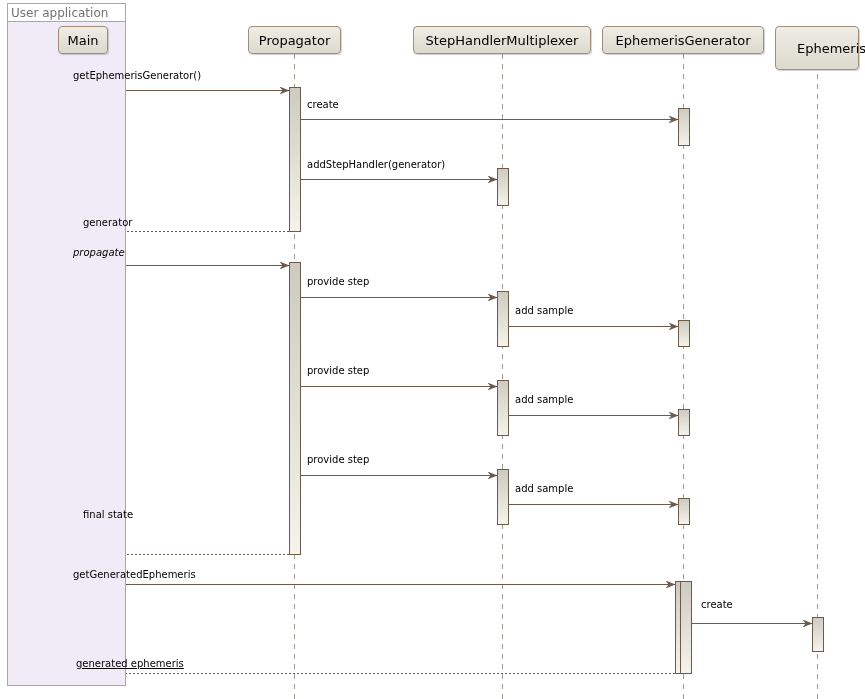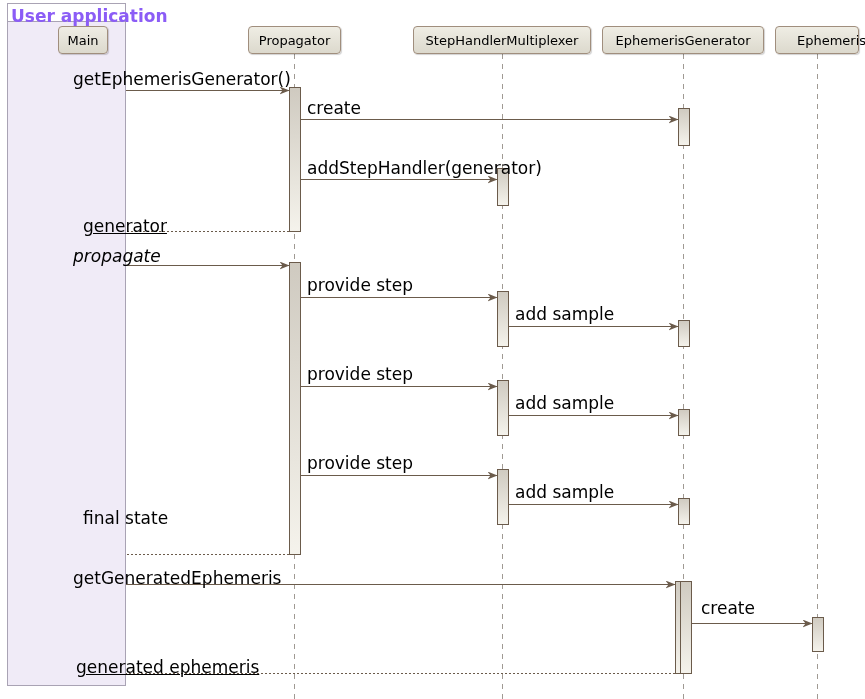--- a/index.html
+++ b/index.html
@@ -17,21 +17,21 @@
   }
   #diagram {
     position: absolute;
     left: 0; top: 0;
     width: 865px;
     height: 699px;
   }
   .msg-label {
     position: absolute;
     font-family: "DejaVu Sans", sans-serif;
-    font-size: 17px;
+    font-size: 10px;
     color: #000000;
     white-space: nowrap;
     line-height: 1;
   }
   .participant-box {
     position: absolute;
     box-sizing: border-box;
     border: 1px solid #A08E7D;
     border-radius: 4px;
     background: linear-gradient(to bottom, #EFEDE4 0%, #DCD9CD 100%);
@@ -40,23 +40,23 @@
     color: #000000;
     display: flex;
     align-items: center;
     justify-content: center;
     box-shadow: 1px 1px 1px rgba(0,0,0,0.18);
     white-space: nowrap;
   }
   .group-title {
     position: absolute;
     font-family: "DejaVu Sans", sans-serif;
-    font-size: 17px;
-    font-weight: bold;
-    color: #8b5cf6;
+    font-size: 12px;
+    font-weight: normal;
+    color: #737373;
     white-space: nowrap;
   }
   .group-box {
     position: absolute;
     box-sizing: border-box;
     border: 1px solid #A9A3B4;
     background: #F0EBF7;
   }
   .group-title-tab {
     position: absolute;
@@ -135,30 +135,30 @@
       </div>
       <div class="participant-box" style="left: 248px; top: 26px; width: 93px; height: 28px;">
         <span>Propagator</span>
       </div>
       <div class="participant-box" style="left: 413px; top: 26px; width: 178px; height: 28px;">
         <span>StepHandlerMultiplexer</span>
       </div>
       <div class="participant-box" style="left: 602px; top: 26px; width: 162px; height: 28px;">
         <span>EphemerisGenerator</span>
       </div>
-      <div class="participant-box" style="left: 775px; top: 26px; width: 84px; height: 28px; padding-left: 29px;">
+      <div class="participant-box" style="left: 775px; top: 26px; width: 84px; height: 44px; padding-left: 29px;">
         <span>Ephemeris</span>
       </div>
     </div>
 
   <div id="labels-layer">
       <div class="msg-label" style="left: 73px; top: 71px;">getEphemerisGenerator()</div>
       <div class="msg-label" style="left: 307px; top: 100px;">create</div>
       <div class="msg-label" style="left: 307px; top: 160px;">addStepHandler(generator)</div>
-      <div class="msg-label" style="left: 83px; top: 218px; text-decoration: underline;">generator</div>
+      <div class="msg-label" style="left: 83px; top: 218px;">generator</div>
       <div class="msg-label" style="left: 73px; top: 248px; font-style: italic;">propagate</div>
       <div class="msg-label" style="left: 307px; top: 277px;">provide step</div>
       <div class="msg-label" style="left: 515px; top: 306px;">add sample</div>
       <div class="msg-label" style="left: 307px; top: 366px;">provide step</div>
       <div class="msg-label" style="left: 515px; top: 395px;">add sample</div>
       <div class="msg-label" style="left: 307px; top: 455px;">provide step</div>
       <div class="msg-label" style="left: 515px; top: 484px;">add sample</div>
       <div class="msg-label" style="left: 83px; top: 510px;">final state</div>
       <div class="msg-label" style="left: 73px; top: 570px;">getGeneratedEphemeris</div>
       <div class="msg-label" style="left: 701px; top: 600px;">create</div>

